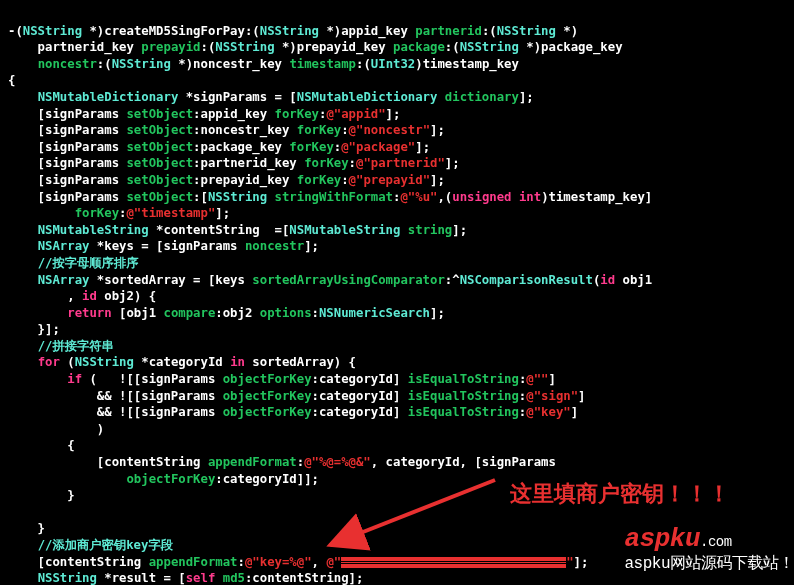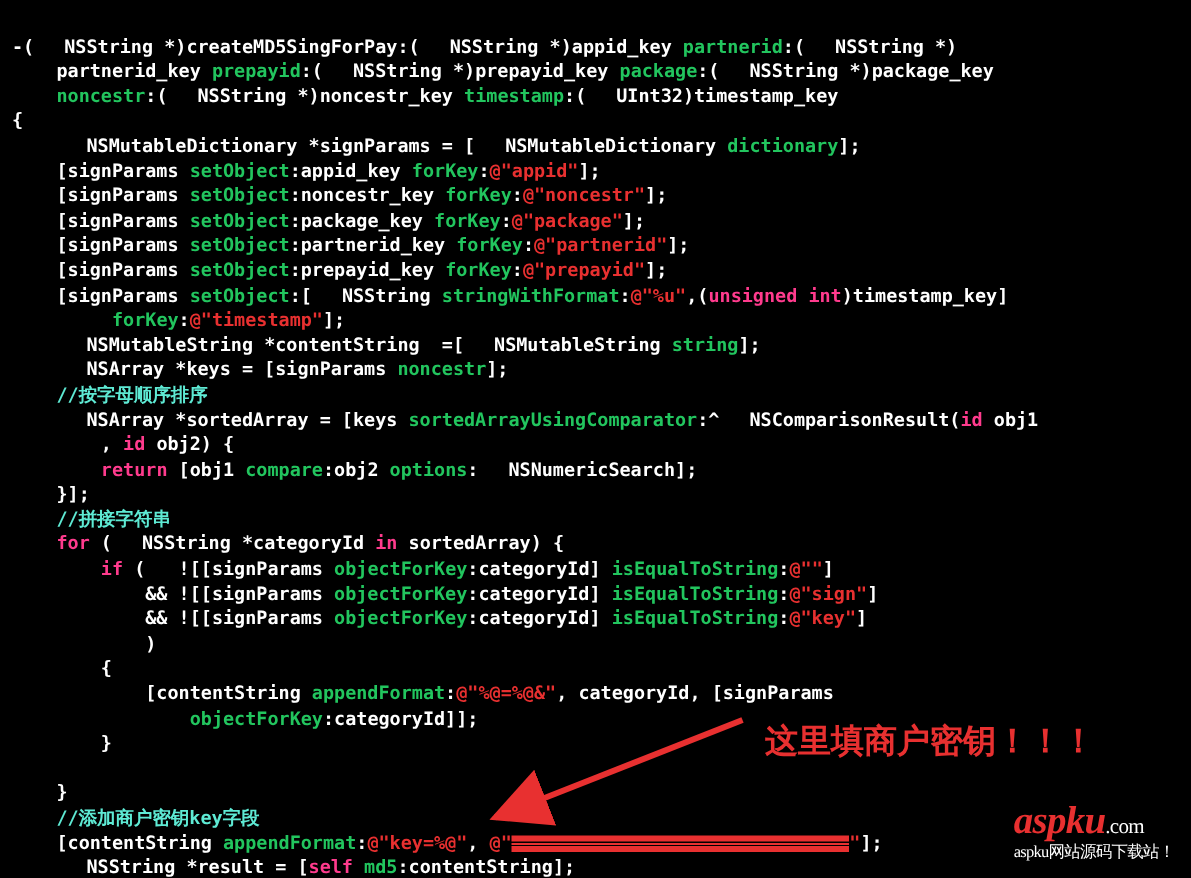--- a/index.html
+++ b/index.html
@@ -14,21 +14,21 @@
     overflow: hidden;
     position: relative;
     font-weight: bold;
   }
   .code {
     padding: 6px 8px;
     white-space: pre;
     position: relative;
   }
   .kw { color: #ff3b8d; }
-  .type { color: #ffffff; margin-left: 20px; }
+  .type { color: #5eead4; }
   .ident { color: #fff; }
   .str { color: #e83030; }
   .comment { color: #5eead4; }
   .selmsg { color: #22c55e; }
   .arrow {
     position: absolute;
     left: 300px;
     top: 470px;
     pointer-events: none;
   }
@@ -36,32 +36,32 @@
     position: absolute;
     left: 510px;
     top: 479px;
     color: #e83030;
     font-size: 22px;
     font-family: "Microsoft YaHei", sans-serif;
     font-weight: bold;
   }
   .watermark {
     position: absolute;
-    right: 11px;
+    right: 0px;
     bottom: 9px;
-    font-family: Liberation Serif, serif;
+    font-family: Liberation Mono, monospace;
     font-style: italic;
     font-weight: bold;
     font-size: 26px;
     color: #e83030;
     text-shadow: 1px 1px 0 #000, -1px -1px 0 #000;
     letter-spacing: -0.5px;
   }
   .watermark .white { color: #fff; font-size: 14px; font-style: normal; font-weight: normal;}
-  .watermark .sub { color: #fff; font-size: 11px; display: block; text-align: right; font-style: normal; font-weight: normal; margin-top: -3px;}
+  .watermark .sub { color: #fff; font-size: 16px; display: block; text-align: right; font-style: normal; font-weight: normal; margin-top: -3px;}
   .scratch {
     color: #e83030;
     text-decoration: line-through;
     background: linear-gradient(transparent 30%, #e83030 30%, #e83030 70%, transparent 70%);
     -webkit-text-fill-color: transparent;
     border-bottom: 4px solid #e83030;
     border-top: 4px solid #e83030;
     display: inline-block;
     height: 3px;
     width: 225px;

